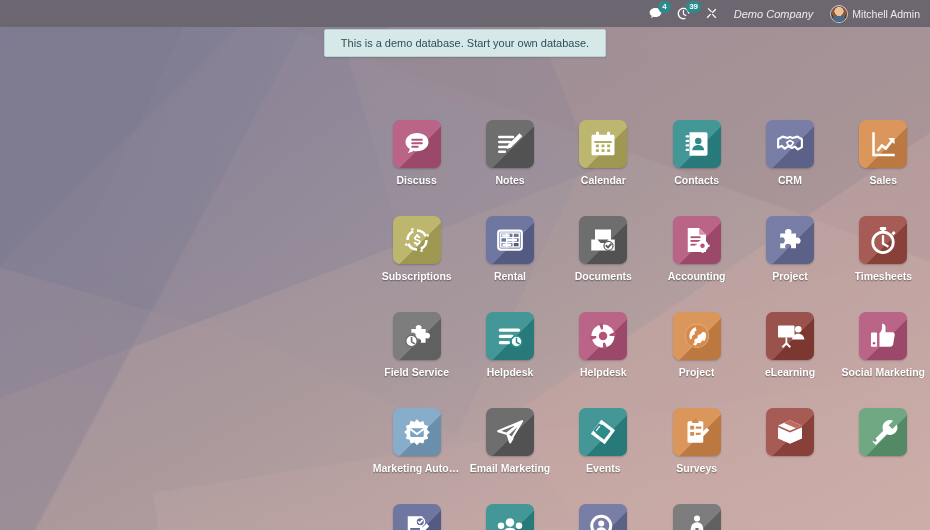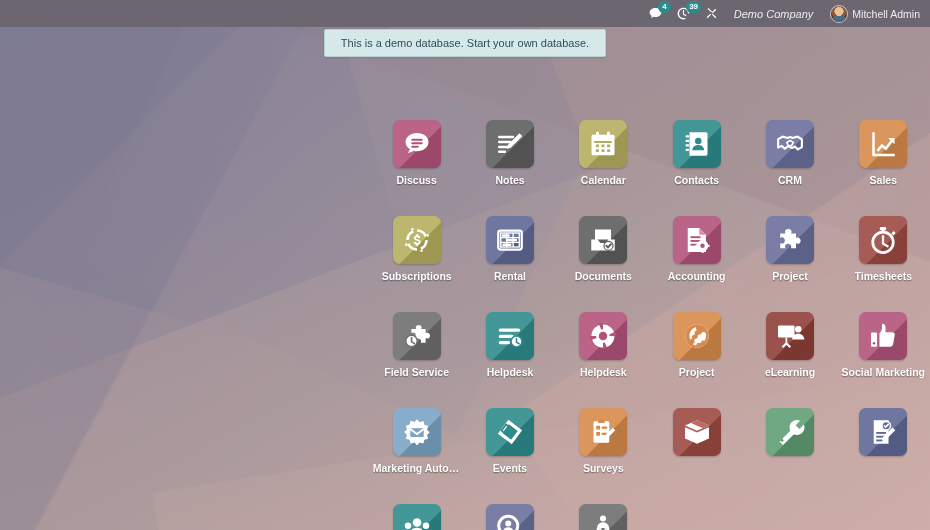--- a/index.html
+++ b/index.html
@@ -464,20 +464,28 @@
         <div class="app-icon" style="background: rgb(123, 164, 196);">
           <svg width="30" height="30" viewBox="0 0 24 24">
             <path d="M12 1.8l2.1 2.3 3-.9.8 3 3 .9-.9 3 2.2 2.1-2.2 2.1.9 3-3 .9-.8 3-3-.9L12 22.6l-2.1-2.3-3 .9-.8-3-3-.9.9-3L1.8 12l2.2-2.1-.9-3 3-.9.8-3 3 .9z"></path>
             <rect x="6.6" y="9" width="10.8" height="7" rx=".9" fill="#7ba4c4"></rect>
             <path d="M6.6 9.6l5.4 4 5.4-4" fill="none" stroke="#fff" stroke-width="1.5"></path>
           </svg>
         </div>
         <div class="app-label">Marketing Automat...</div>
       </div>
       <div class="app">
+        <div class="app-icon" style="background: rgb(94, 94, 94);">
+          <svg width="30" height="30" viewBox="0 0 24 24">
+            <path d="M21.6 3.4L2.6 11.3l6.6 2.1zM21.6 3.4l-9.4 15.8-1.8-5.5zM10.1 14.2l2 6.1 2-3.3z" fill="none" stroke="#fff" stroke-width="1.7" stroke-linejoin="round"></path>
+          </svg>
+        </div>
+        <div class="app-label">Email Marketing</div>
+      </div>
+      <div class="app">
         <div class="app-icon" style="background: rgb(46, 139, 139);">
           <svg width="30" height="30" viewBox="0 0 24 24">
             <path d="M12 2.2l9.8 9.8L12 21.8 2.2 12z" fill="#fff" transform="rotate(-8 12 12)"></path>
             <path d="M12 5.8L18.2 12 12 18.2 5.8 12z" fill="#2e8b8b" transform="rotate(-8 12 12)"></path>
             <path d="M9.8 5.6l4.4 4.4-4.4 4.4-4.4-4.4z" fill="none" stroke="#2e8b8b" stroke-width="1.4" transform="rotate(-8 12 12)"></path>
           </svg>
         </div>
         <div class="app-label">Events</div>
       </div>
       <div class="app">

